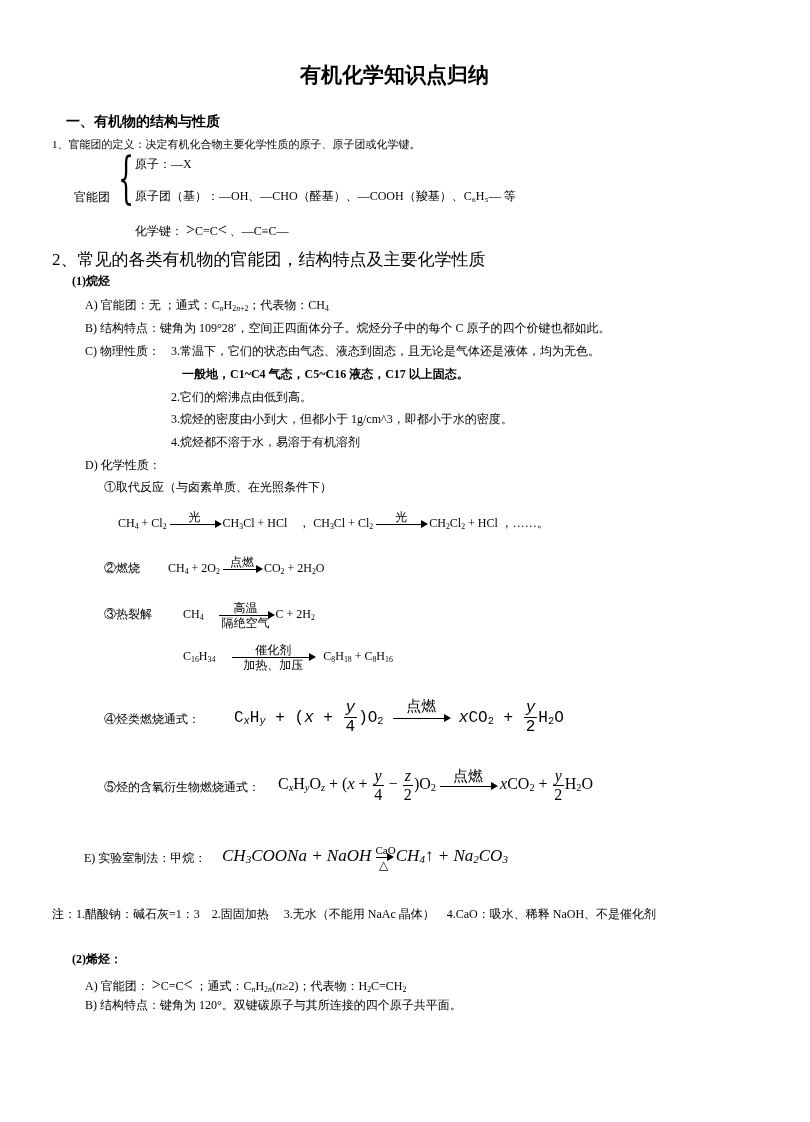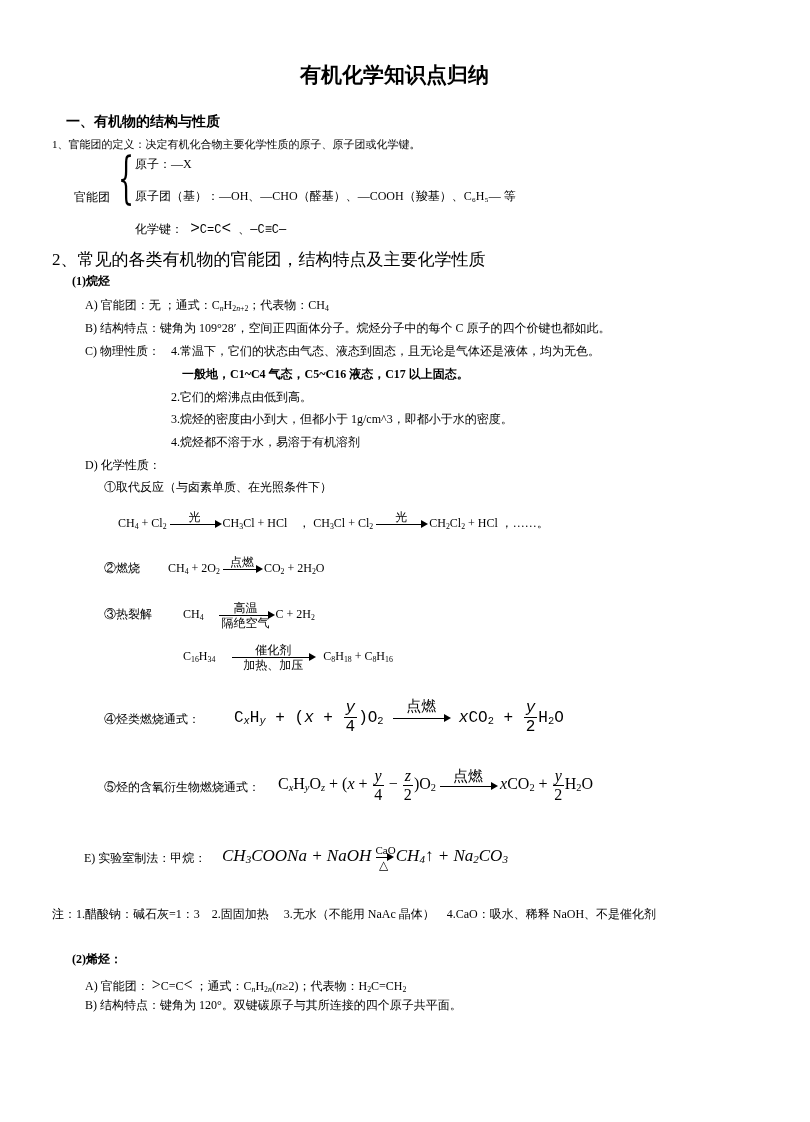--- a/index.html
+++ b/index.html
@@ -28,34 +28,34 @@
 
 <div class="abs title" style="left:300px;top:64px;">有机化学知识点归纳</div>
 
 <div class="abs h1" style="left:66px;top:113px;">一、有机物的结构与性质</div>
 <div class="abs" style="left:52px;top:138px;font-size:11px;">1、官能团的定义：决定有机化合物主要化学性质的原子、原子团或化学键。</div>
 
 <div class="abs" style="left:74px;top:190px;font-size:12px;">官能团</div>
 <div class="brace" style="left:118px;top:150px;height:90px;">{</div>
 <div class="abs" style="left:135px;top:157px;">原子：—X</div>
 <div class="abs" style="left:135px;top:189px;">原子团（基）：—OH、—CHO（醛基）、—COOH（羧基）、C₆H₅— 等</div>
-<div class="abs" style="left:135px;top:220px;font-family:Liberation Mono, monospace;">
+<div class="abs" style="left:135px;top:220px;">
   <span>化学键：</span>
   <span style="font-size:16px;">&gt;</span><span>C=C</span><span style="font-size:16px;">&lt;</span>
   <span>、—C≡C—</span>
 </div>
 
 <div class="abs h2" style="left:52px;top:250px;">2、常见的各类有机物的官能团，结构特点及主要化学性质</div>
 <div class="abs bold" style="left:72px;top:274px;font-size:12px;">(1)烷烃</div>
 
 <div class="abs" style="left:85px;top:298px;">A) 官能团：无 ；通式：C<sub class="it">n</sub>H<sub>2<i>n</i>+2</sub>；代表物：CH<sub>4</sub></div>
 <div class="abs" style="left:85px;top:321px;">B) 结构特点：键角为 109°28′，空间正四面体分子。烷烃分子中的每个 C 原子的四个价键也都如此。</div>
 
 <div class="abs" style="left:85px;top:344px;">C) 物理性质：</div>
-<div class="abs" style="left:171px;top:344px;">4.常温下，它们的状态由气态、液态到固态，且无论是气体还是液体，均为无色。</div>
+<div class="abs" style="left:171px;top:344px;">3.常温下，它们的状态由气态、液态到固态，且无论是气体还是液体，均为无色。</div>
 <div class="abs" style="left:182px;top:367px;font-weight:bold;">一般地，C1~C4 气态，C5~C16 液态，C17 以上固态。</div>
 <div class="abs" style="left:171px;top:390px;">2.它们的熔沸点由低到高。</div>
 <div class="abs" style="left:171px;top:412px;">3.烷烃的密度由小到大，但都小于 1g/cm^3，即都小于水的密度。</div>
 <div class="abs" style="left:171px;top:435px;">4.烷烃都不溶于水，易溶于有机溶剂</div>
 
 <div class="abs" style="left:85px;top:458px;">D) 化学性质：</div>
 <div class="abs" style="left:104px;top:480px;">①取代反应（与卤素单质、在光照条件下）</div>
 
 <div class="abs" style="left:118px;top:516px;">
   <span>CH<sub>4</sub> + Cl<sub>2</sub></span>

